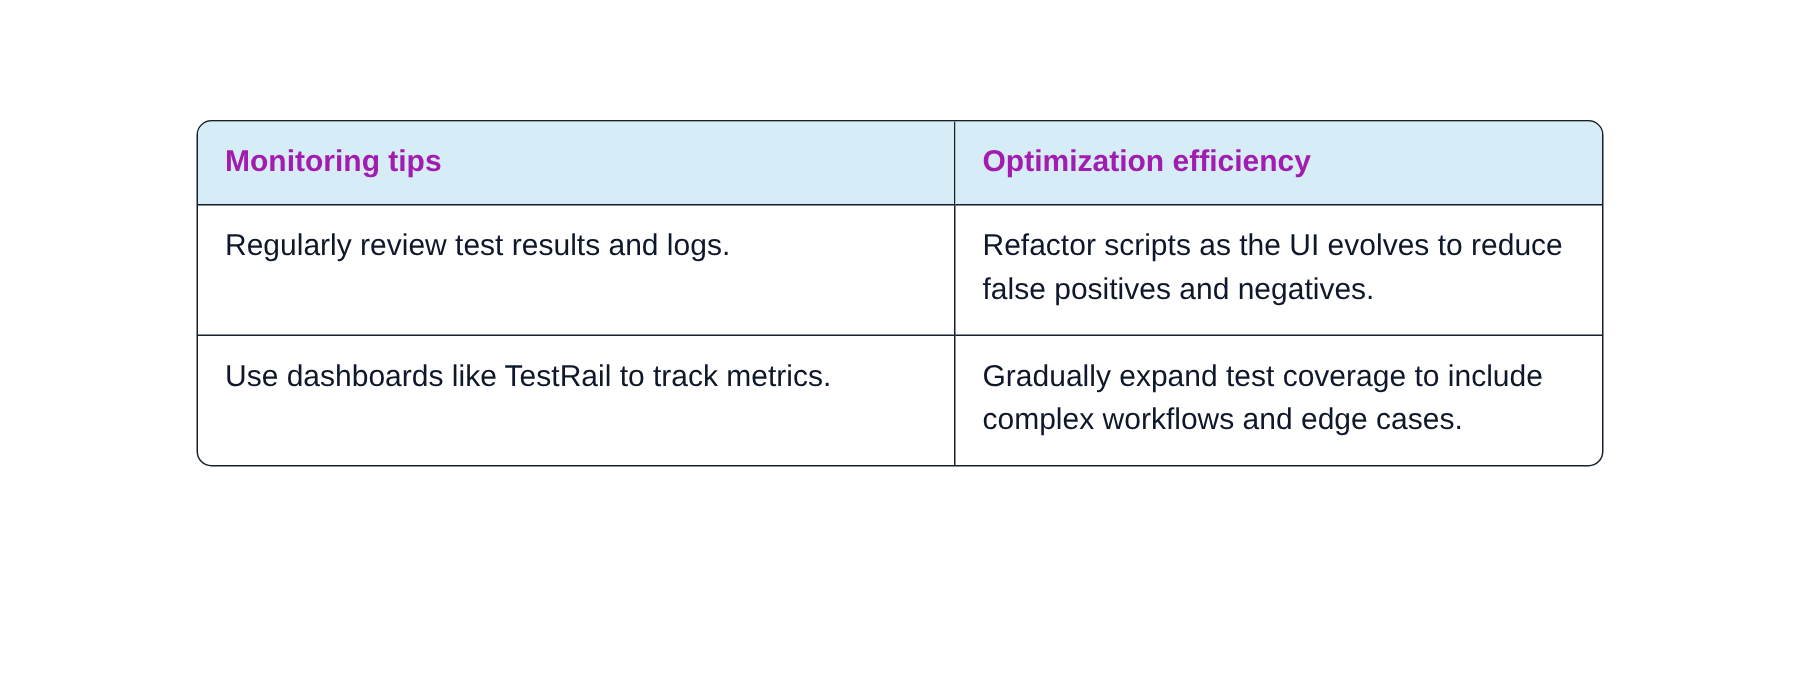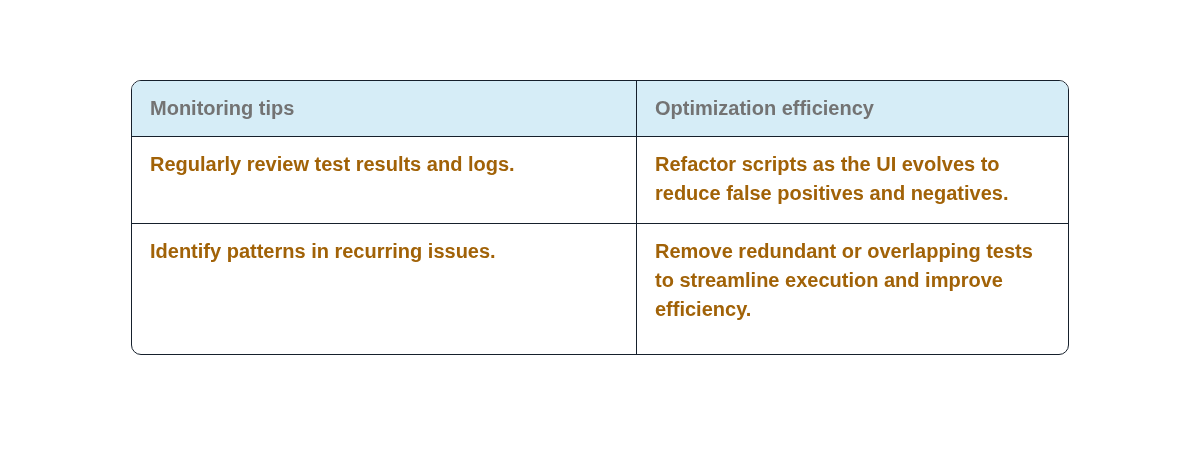--- a/index.html
+++ b/index.html
@@ -35,34 +35,34 @@
     overflow: hidden;
     table-layout: fixed;
     background: #ffffff;
   }
   table.comparison-table thead th {
     background: #d6edf7;
     font-size: 20px;
     font-weight: bold;
     text-align: left;
     padding: 14px 18px 15px 18px;
-    color: #737373;
+    color: #a21caf;
     border-bottom: 1px solid #16202c;
     line-height: 1.3;
   }
   table.comparison-table thead th.col-left {
     border-right: 1px solid #16202c;
     width: 50%;
   }
   table.comparison-table tbody td {
     font-size: 20px;
-    font-weight: bold;
+    font-weight: normal;
     text-align: left;
     padding: 13px 18px 15px 18px;
-    color: #a16207;
+    color: #0f172a;
     line-height: 1.45;
     vertical-align: top;
     border-bottom: 1px solid #16202c;
   }
   table.comparison-table tbody td.col-left {
     border-right: 1px solid #16202c;
   }
   table.comparison-table tbody tr:last-child td {
     border-bottom: none;
   }
@@ -81,19 +81,19 @@
           <th class="col-left">Monitoring tips</th>
           <th class="col-right">Optimization efficiency</th>
         </tr>
       </thead>
       <tbody>
         <tr>
           <td class="col-left">Regularly review test results and logs.</td>
           <td class="col-right">Refactor scripts as the UI evolves to reduce false positives and negatives.</td>
         </tr>
         <tr>
-          <td class="col-left tall">Identify patterns in recurring issues.</td>
-          <td class="col-right tall">Remove redundant or overlapping tests to streamline execution and improve efficiency.</td>
+          <td class="col-left">Use dashboards like TestRail to track metrics.</td>
+          <td class="col-right">Gradually expand test coverage to include complex workflows and edge cases.</td>
         </tr>
       </tbody>
     </table>
   </div>
 </div>
 
 </body></html>

